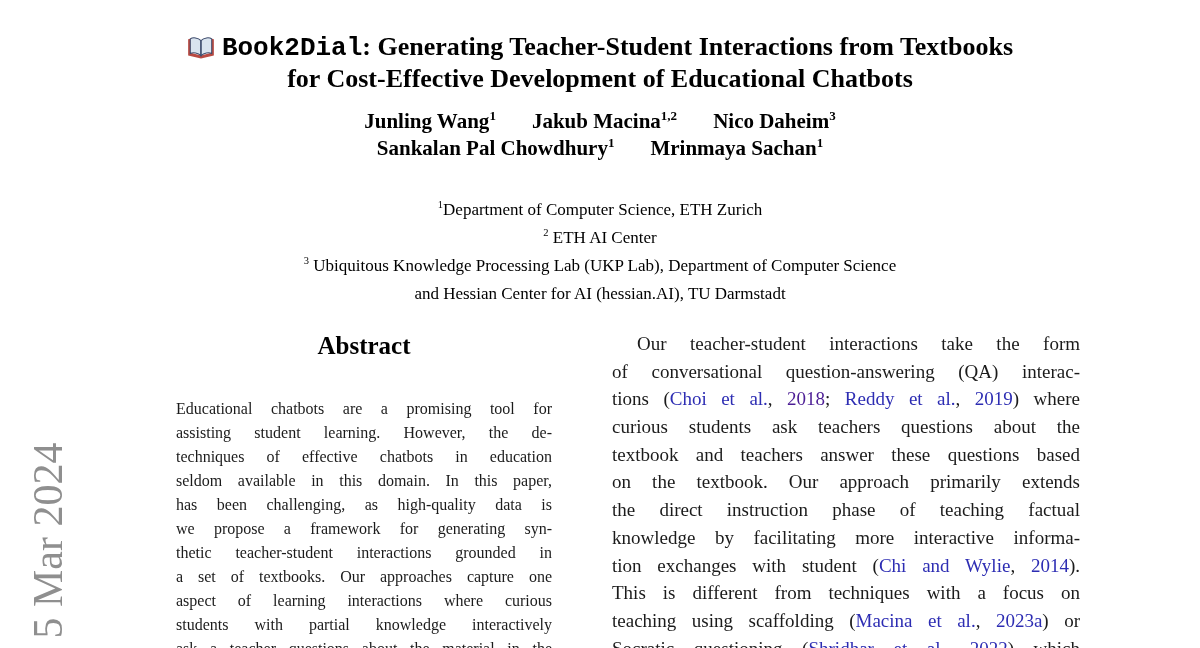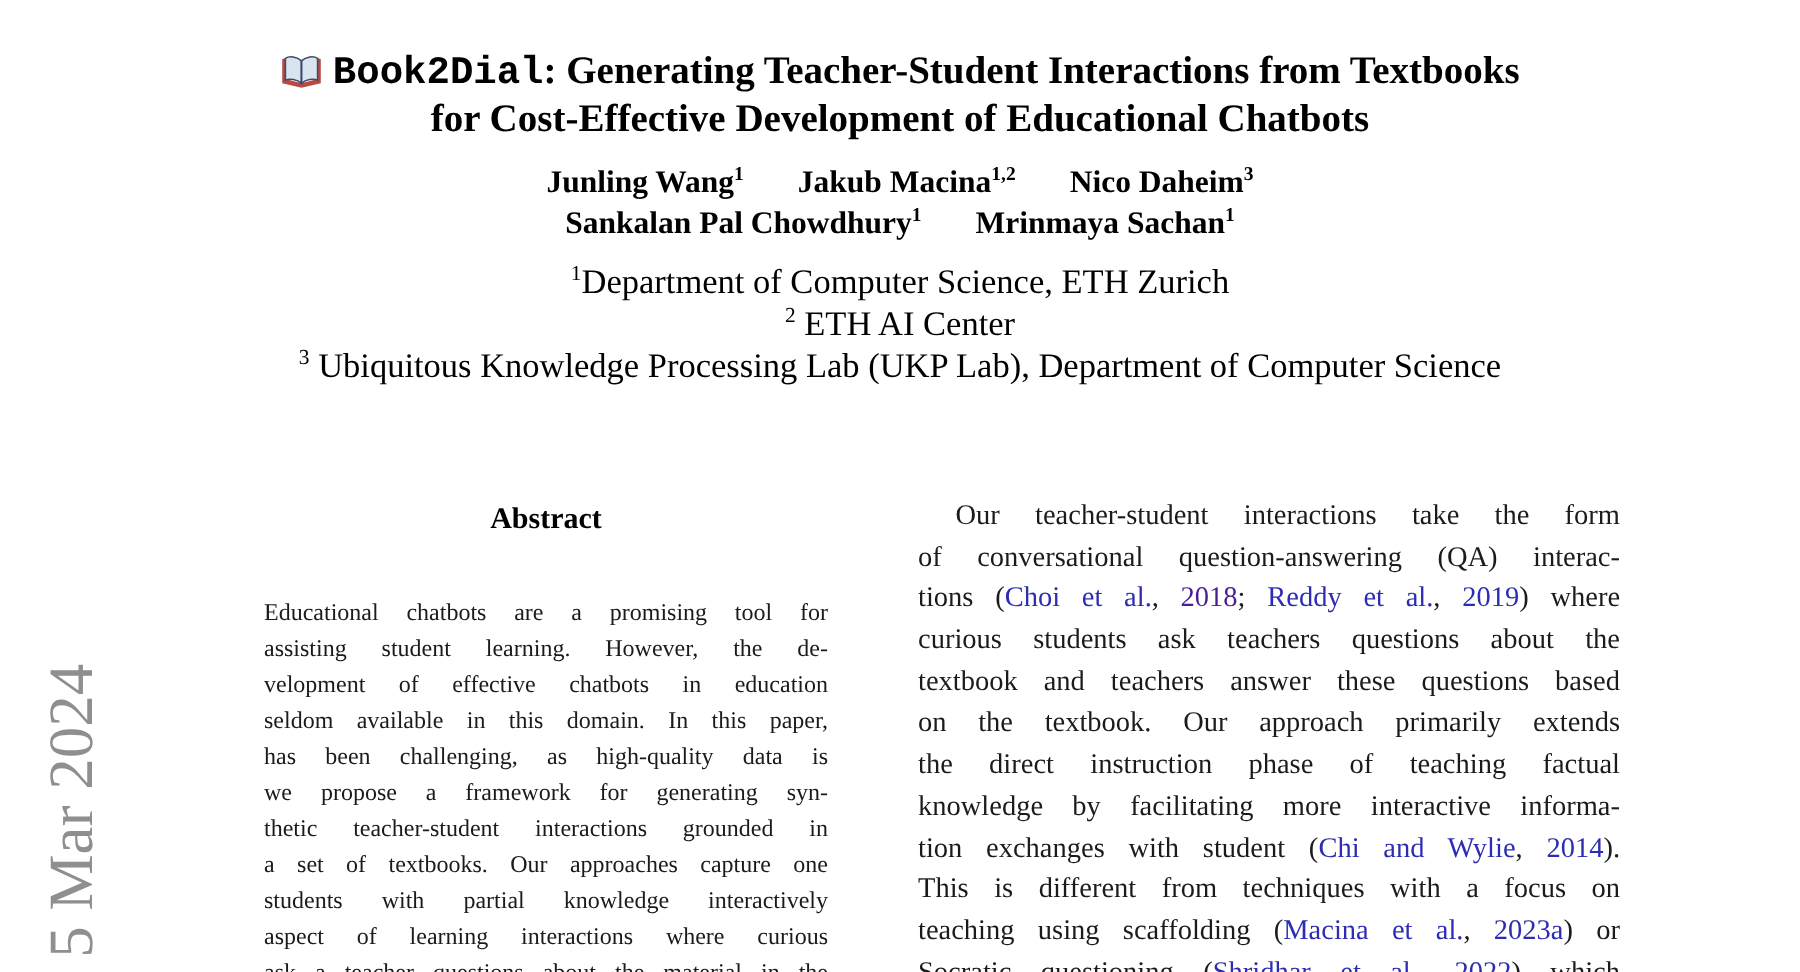--- a/index.html
+++ b/index.html
@@ -15,24 +15,24 @@
     font-family:"Liberation Serif",serif;
   }
   
   .header{position:absolute;top:33px;left:0;width:100%;text-align:center;color:#000;}
   .title-line{font-size:26px;font-weight:bold;line-height:28px;}
   .title-mono{font-family:"Liberation Mono","DejaVu Sans Mono",monospace;font-weight:bold;}
   .book-icon{display:inline-block;vertical-align:-4px;margin-right:7px;}
   .authors{margin-top:15px;text-align:center;}
   .author-line{display:flex;justify-content:center;gap:36px;font-weight:bold;font-size:21px;line-height:27px;}
   sup{font-size:0.62em;line-height:0;}
-  .affiliations{margin-top:12px;font-size:23px;line-height:28px;}
+  .affiliations{margin-top:34px;font-size:17px;line-height:28px;}
   
   .abstract{position:absolute;left:176px;top:333px;width:376px;}
-  .abstract-heading{font-size:20px;font-weight:bold;text-align:center;line-height:26px;color:#000;}
+  .abstract-heading{font-size:25px;font-weight:bold;text-align:center;line-height:26px;color:#000;}
   .abstract-lines{margin-top:38px;font-size:16px;}
   .aline{height:24px;line-height:24px;}
   
   .bodycol{position:absolute;left:612px;top:330px;width:468px;font-size:19px;}
   .bline{height:27.7px;line-height:27.7px;}
   .bline.indent{padding-left:25px;}
   
   .jline{text-align:justify;}
   .jline::after{content:"";display:inline-block;width:100%;height:0;}
   .cite{cursor:pointer;}
@@ -64,36 +64,37 @@
       <div class="author-line" id="authors-line2">
           <span class="author">Sankalan Pal Chowdhury<sup>1</sup></span>
           <span class="author">Mrinmaya Sachan<sup>1</sup></span>
         </div>
     </div>
 
     <div class="affiliations" id="affiliations">
         <div class="affil-line"><sup>1</sup>Department of Computer Science, ETH Zurich</div>
         <div class="affil-line"><sup>2</sup> ETH AI Center</div>
         <div class="affil-line"><sup>3</sup> Ubiquitous Knowledge Processing Lab (UKP Lab), Department of Computer Science</div>
+        <div class="affil-line">and Hessian Center for AI (hessian.AI), TU Darmstadt</div>
       </div>
   </div>
 
   <div class="abstract">
     <div class="abstract-heading">Abstract</div>
     <div class="abstract-lines" id="abstract-lines">
         <div class="aline jline">Educational chatbots are a promising tool for</div>
         <div class="aline jline">assisting student learning. However, the de-</div>
-        <div class="aline jline">velopment of effective chatbots in education</div>
+        <div class="aline jline">techniques of effective chatbots in education</div>
         <div class="aline jline">seldom available in this domain. In this paper,</div>
         <div class="aline jline">has been challenging, as high-quality data is</div>
         <div class="aline jline">we propose a framework for generating syn-</div>
         <div class="aline jline">thetic teacher-student interactions grounded in</div>
         <div class="aline jline">a set of textbooks. Our approaches capture one</div>
+        <div class="aline jline">aspect of learning interactions where curious</div>
         <div class="aline jline">students with partial knowledge interactively</div>
-        <div class="aline jline">aspect of learning interactions where curious</div>
         <div class="aline jline">ask a teacher questions about the material in the</div>
       </div>
   </div>
 
   <div class="bodycol" id="body-column">
       <div class="bline jline indent"><span>Our teacher-student interactions take the form</span></div>
       <div class="bline jline"><span>of conversational question-answering (QA) interac-</span></div>
       <div class="bline jline"><span>tions (</span><span class="cite" style="color: rgb(45, 45, 179);">Choi et al.</span><span>, </span><span class="cite" style="color: #4c1d95;">2018</span><span>; </span><span class="cite" style="color: rgb(45, 45, 179);">Reddy et al.</span><span>, </span><span class="cite" style="color: rgb(45, 45, 179);">2019</span><span>) where</span></div>
       <div class="bline jline"><span>curious students ask teachers questions about the</span></div>
       <div class="bline jline"><span>textbook and teachers answer these questions based</span></div>

